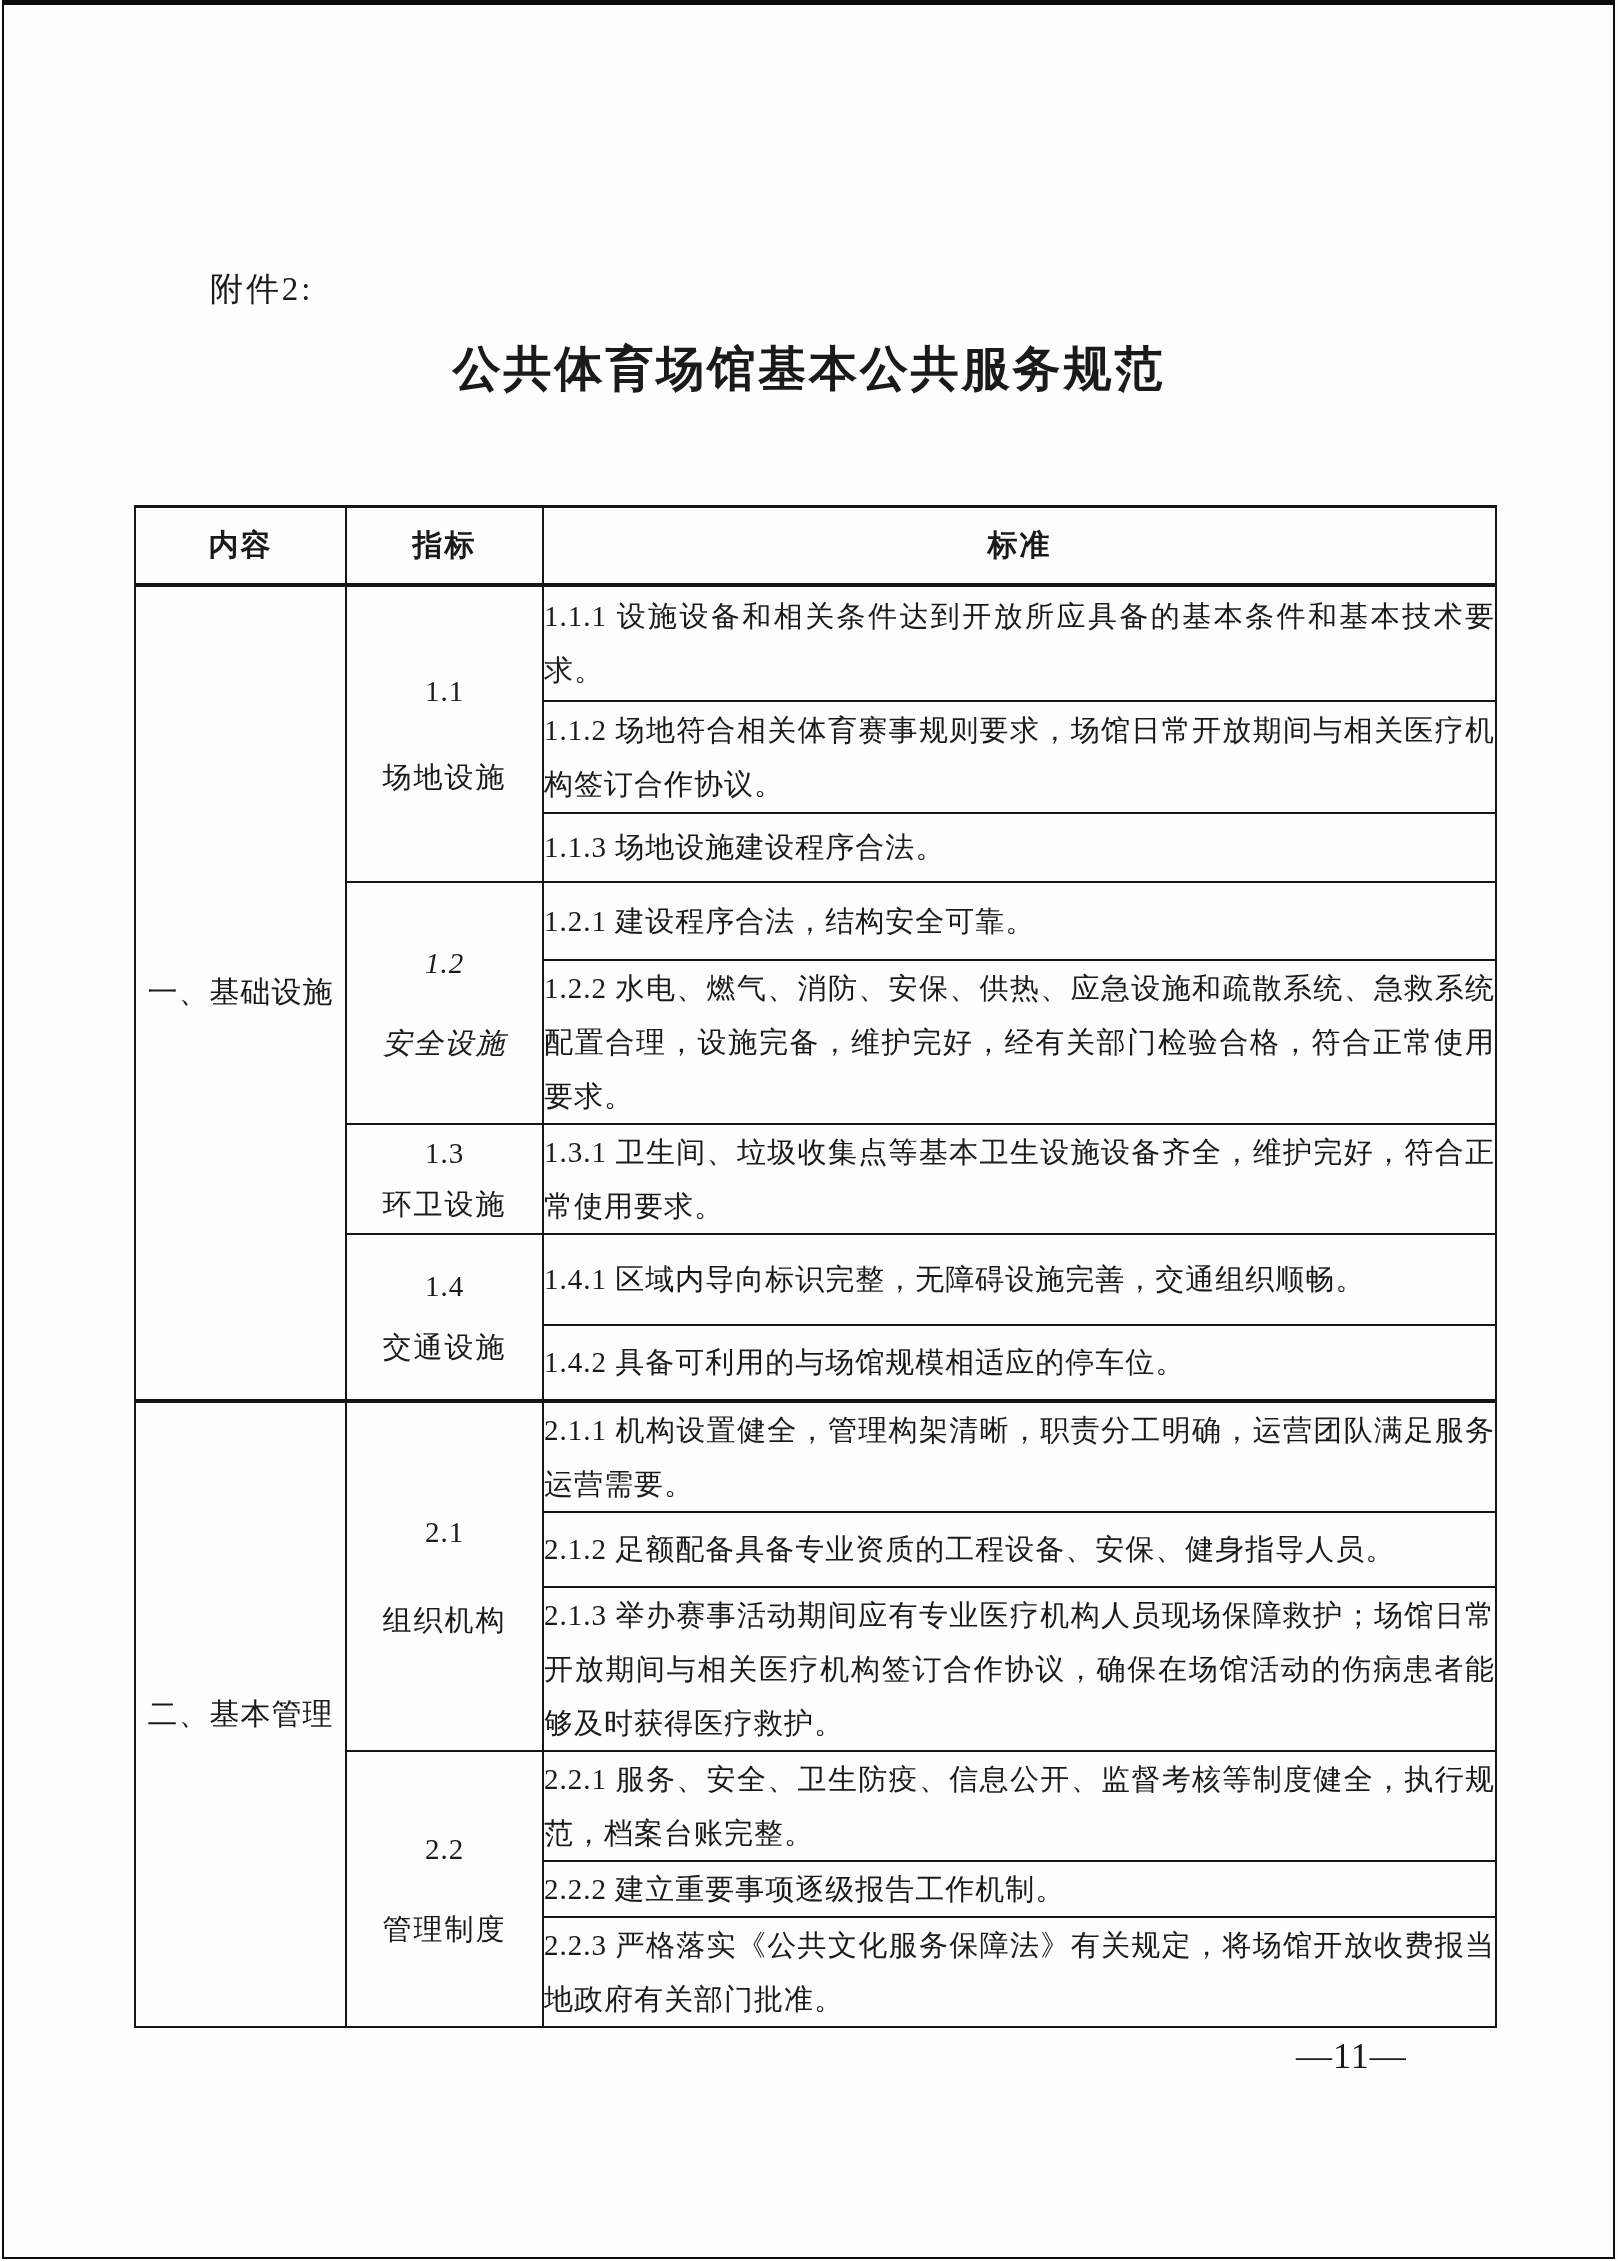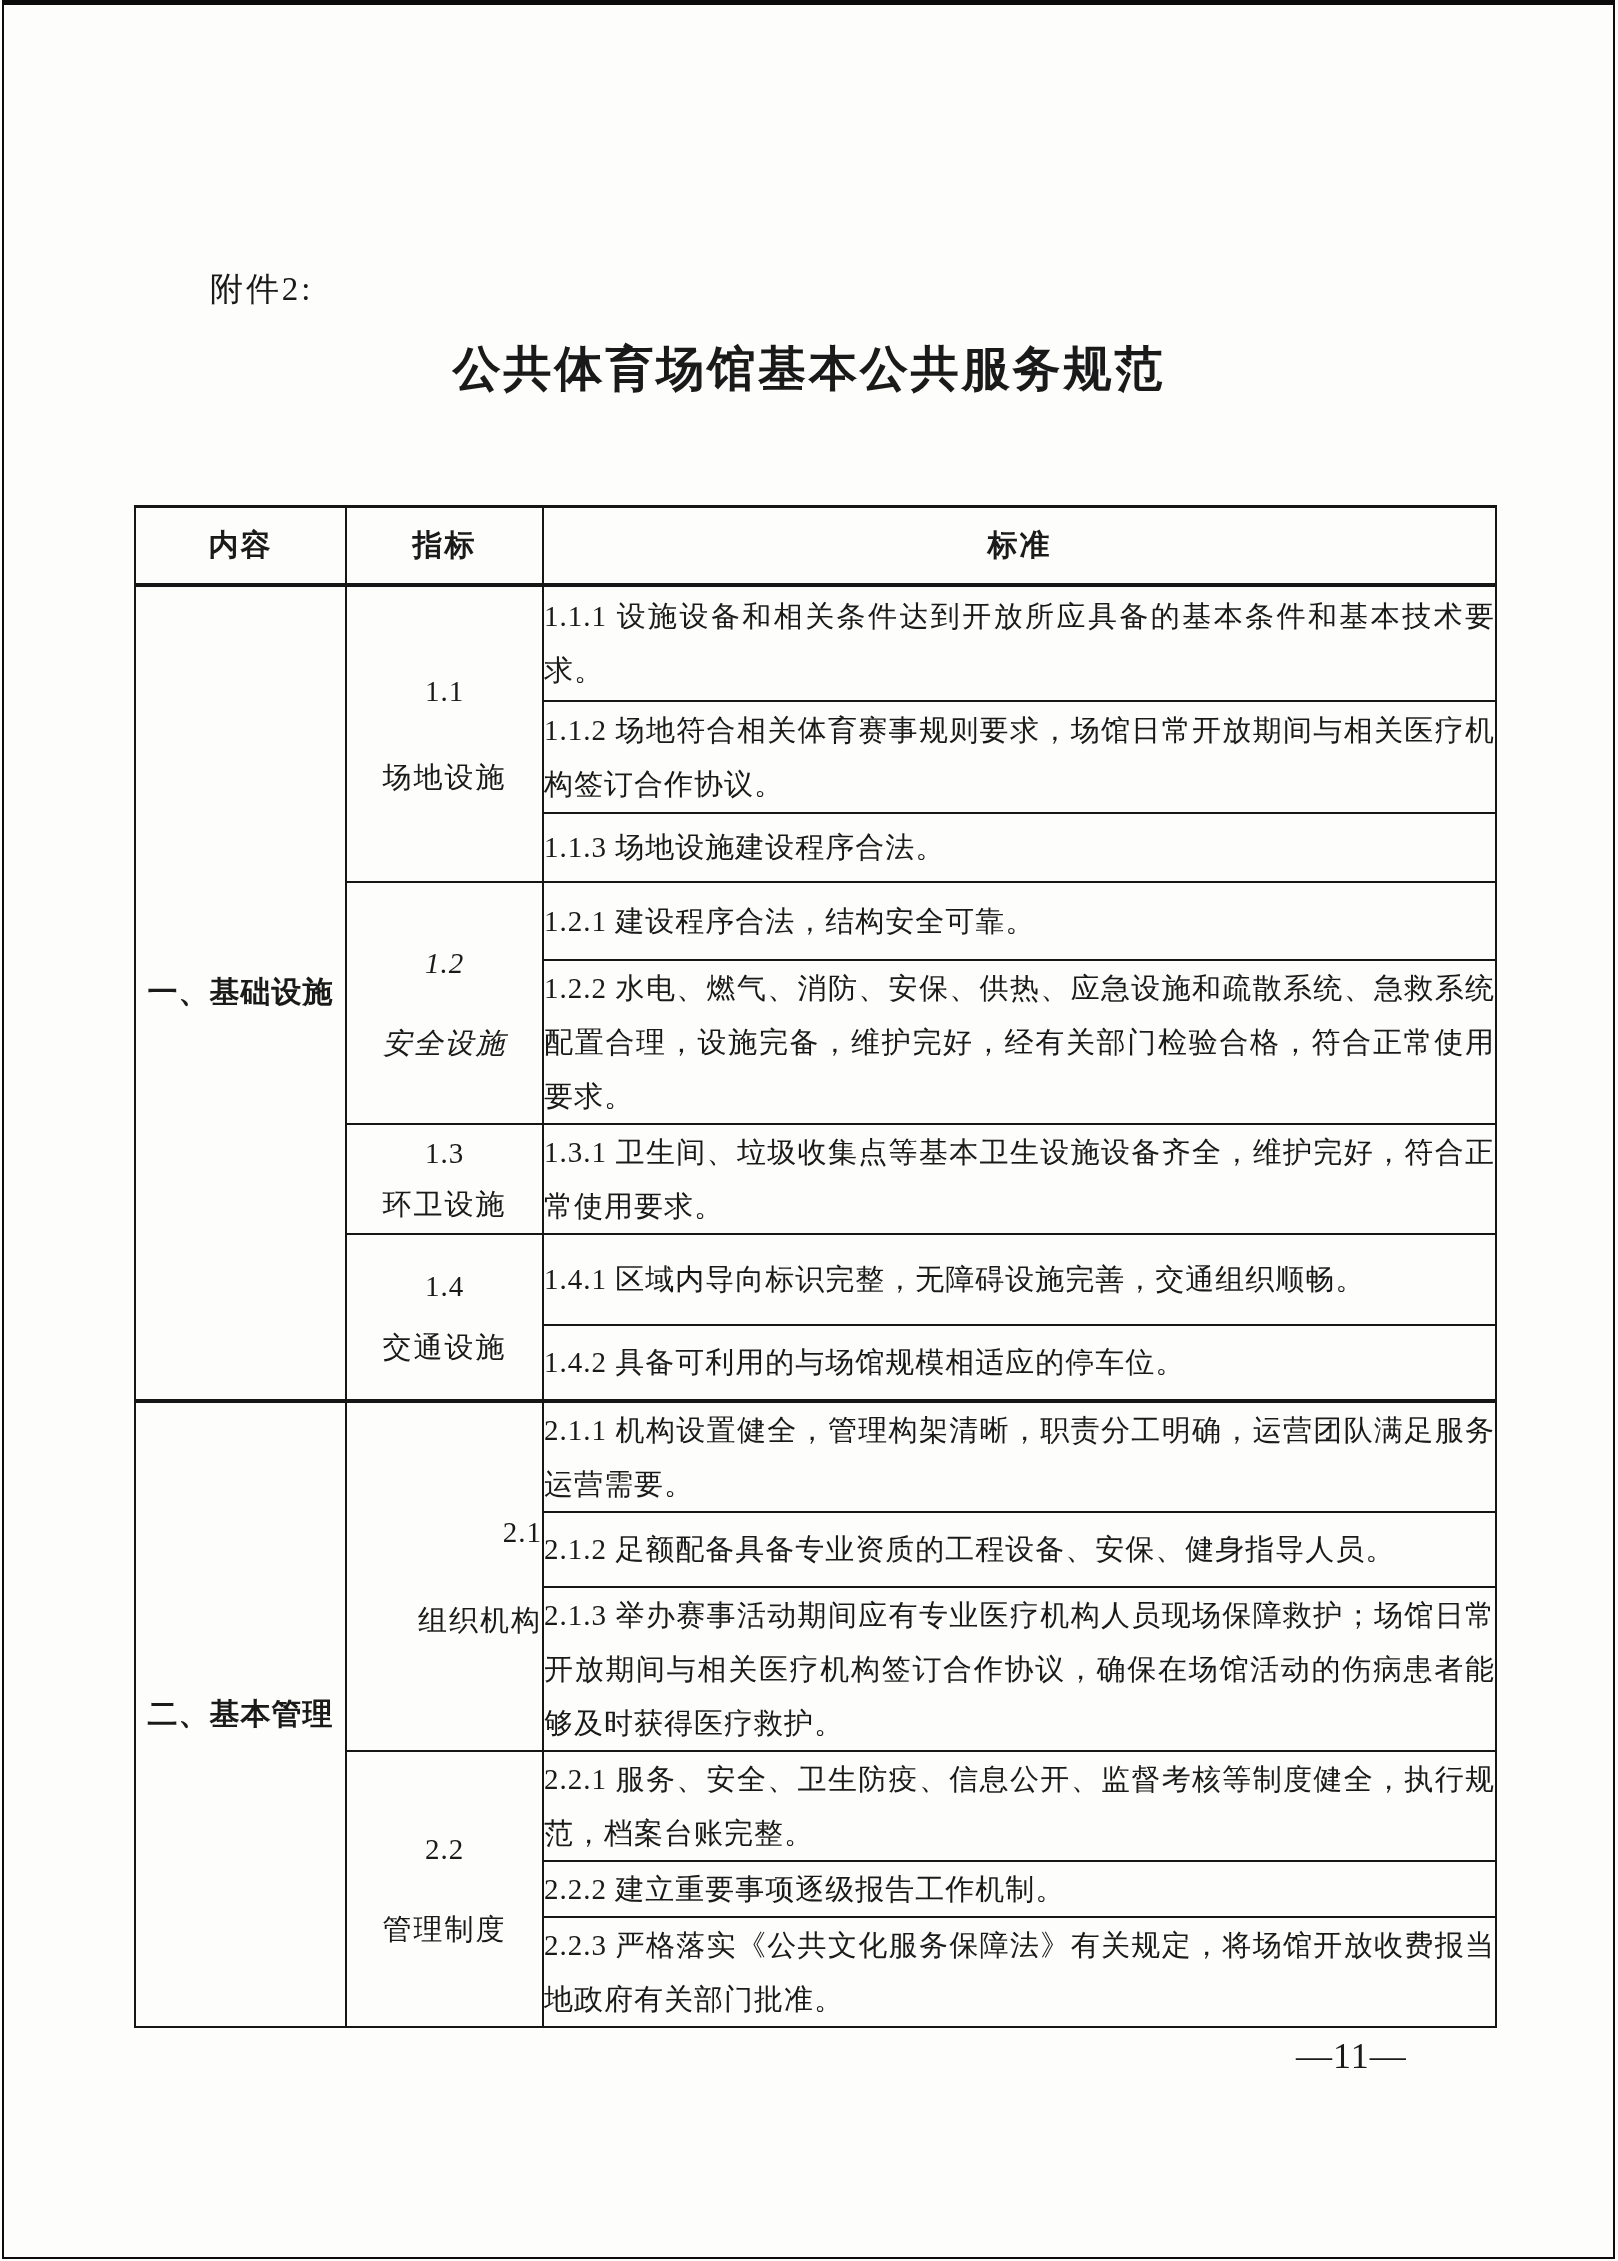--- a/index.html
+++ b/index.html
@@ -41,33 +41,33 @@
     padding:0;
     overflow:hidden;
   }
   table.standards th{
     font-size:30px;font-weight:bold;letter-spacing:2px;
     text-align:center;
     border-bottom-width:4.9px;border-top-width:3.9px;
   }
   tr.section-start td{border-top-width:4.9px;}
   td.section{
-    text-align:center;font-weight:bold;
+    text-align:center;font-weight:normal;
     font-size:30px;letter-spacing:1px;
     padding:0 2px;
   }
   td.ind{
     text-align:center;font-size:29px;letter-spacing:2px;
   }
   td.ind .no{letter-spacing:1px;}
   td.g11 div{line-height:86px;}
   td.g12 div{line-height:80px;font-style:italic;}
   td.g13 div{line-height:51px;}
   td.g14 div{line-height:61px;}
-  td.g21 div{line-height:88px;text-align:right;}
+  td.g21 div{line-height:88px;}
   td.g22 div{line-height:80px;}
   td.std{
     font-size:29px;line-height:54px;
     padding:0 19.6px 0 15.7px;
     text-align:justify;
     letter-spacing:1px;
   }
   .pageno{
     position:absolute;left:1296px;top:2035px;
     font-size:36px;letter-spacing:1px;

